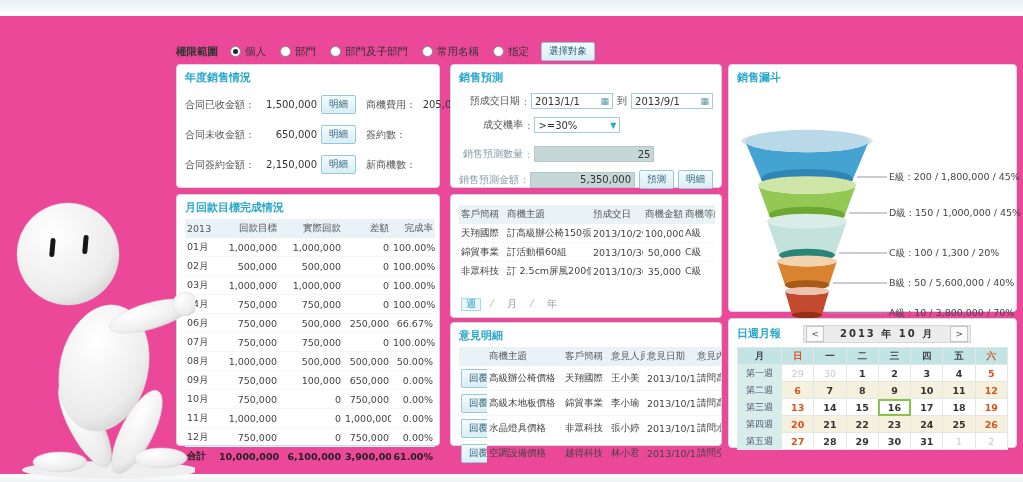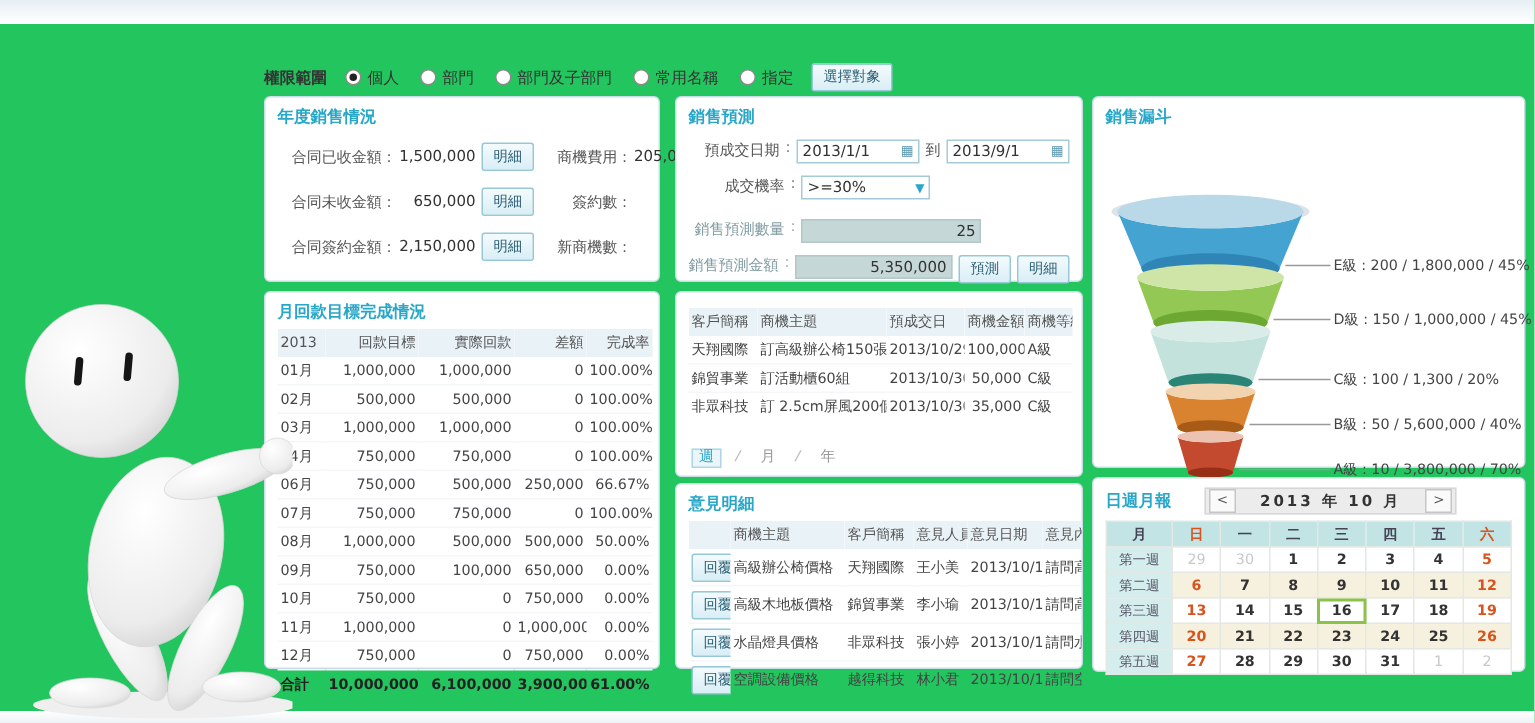--- a/index.html
+++ b/index.html
@@ -1,16 +1,16 @@
 <!DOCTYPE html>
 <html><head>
 <meta charset="utf-8">
 <style>
   html,body{margin:0;padding:0;background:#fff;}
-  .stage{position:relative;width:1023px;height:482px;background:#22c55e;overflow:hidden;
+  .stage{position:relative;width:1023px;height:482px;background:#ec4899;overflow:hidden;
          font-family:"DejaVu Sans",sans-serif;color:#444;}
   .top-band{position:absolute;top:0;left:0;right:0;height:16px;
             background:linear-gradient(#e7eff4,#ffffff);}
   .bottom-band{position:absolute;bottom:0;left:0;right:0;height:8px;
             background:linear-gradient(#ffffff,#eef3f6);}
   .panel{position:absolute;background:#fff;border:1px solid #c9dde6;border-radius:4px;
          padding:6px 8px;box-sizing:border-box;}
   .panel-title{color:#29a7c9;font-weight:bold;font-size:11px;line-height:14px;}
 
   
@@ -23,29 +23,29 @@
   .radio.sel::after{content:"";position:absolute;left:2px;top:2px;right:2px;bottom:2px;
          background:#222;border-radius:50%;}
   .btn{display:inline-block;font-size:9.5px;color:#2b5f75;
        background:linear-gradient(#f4fbfd,#d9eef5);border:1px solid #96c8d8;
        border-radius:2px;padding:2px 7px;white-space:nowrap;cursor:pointer;}
 
   
   .annual-grid{display:flex;gap:10px;margin-top:10px;font-size:10px;}
   .annual-col{display:flex;flex-direction:column;gap:11px;}
   .annual-row{display:flex;align-items:center;gap:4px;}
-  .annual-row .lbl{color:#555;text-align:right;white-space:nowrap;}
+  .annual-row .lbl{color:#555;white-space:nowrap;}
   .annual-col.left .lbl{width:76px;}
   .annual-col.right .lbl{width:52px;}
   .annual-row .val{text-align:right;color:#333;white-space:nowrap;}
   .annual-col.left .val{width:52px;}
   .annual-col.right .val{width:42px;}
 
   
-  .f-row{display:flex;gap:4px;margin-top:8px;font-size:10px;}
+  .f-row{display:flex;align-items:center;gap:4px;margin-top:8px;font-size:10px;}
   .f-lbl{width:64px;text-align:right;color:#555;white-space:nowrap;}
   .f-lbl.teal{color:#7f9aa2;}
   .inp{height:16px;border:1px solid #a5cbd8;background:#fff;display:inline-flex;
        align-items:center;padding:0 3px;font-size:10px;color:#333;box-sizing:border-box;}
   .inp.date{width:86px;justify-content:space-between;}
   .inp.select{width:86px;justify-content:space-between;}
   .inp.ro{background:#c5d7d7;border:1px solid #b3c7c7;justify-content:flex-end;}
   .cal-ico{color:#5b98ad;font-size:9px;line-height:9px;}
   .dd-ico{color:#29a7c9;font-size:8px;}
 

